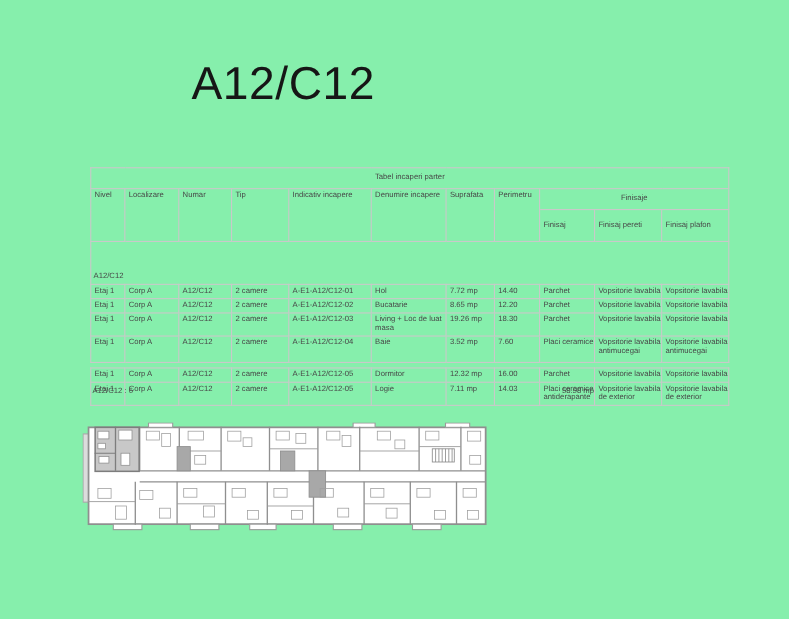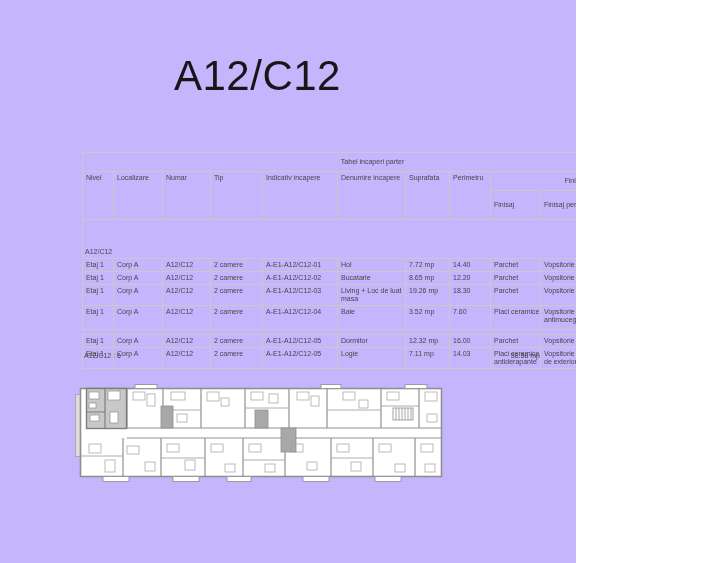--- a/index.html
+++ b/index.html
@@ -1,21 +1,21 @@
 <!DOCTYPE html>
 <html><head>
 <meta charset="utf-8">
 <style>
   html, body { margin: 0; padding: 0; background: #ffffff; }
   body { font-family: "Liberation Sans", "DejaVu Sans", sans-serif; color: #474747; }
   .page {
     position: relative;
-    width: 576px;
+    width: 717px;
     height: 563px;
-    background: #c4b5fd;
+    background: #86efac;
     overflow: hidden;
   }
 
   
   .doc-title {
     position: absolute;
     left: 174px;
     top: 52px;
     font-size: 42px;
     line-height: 48px;

